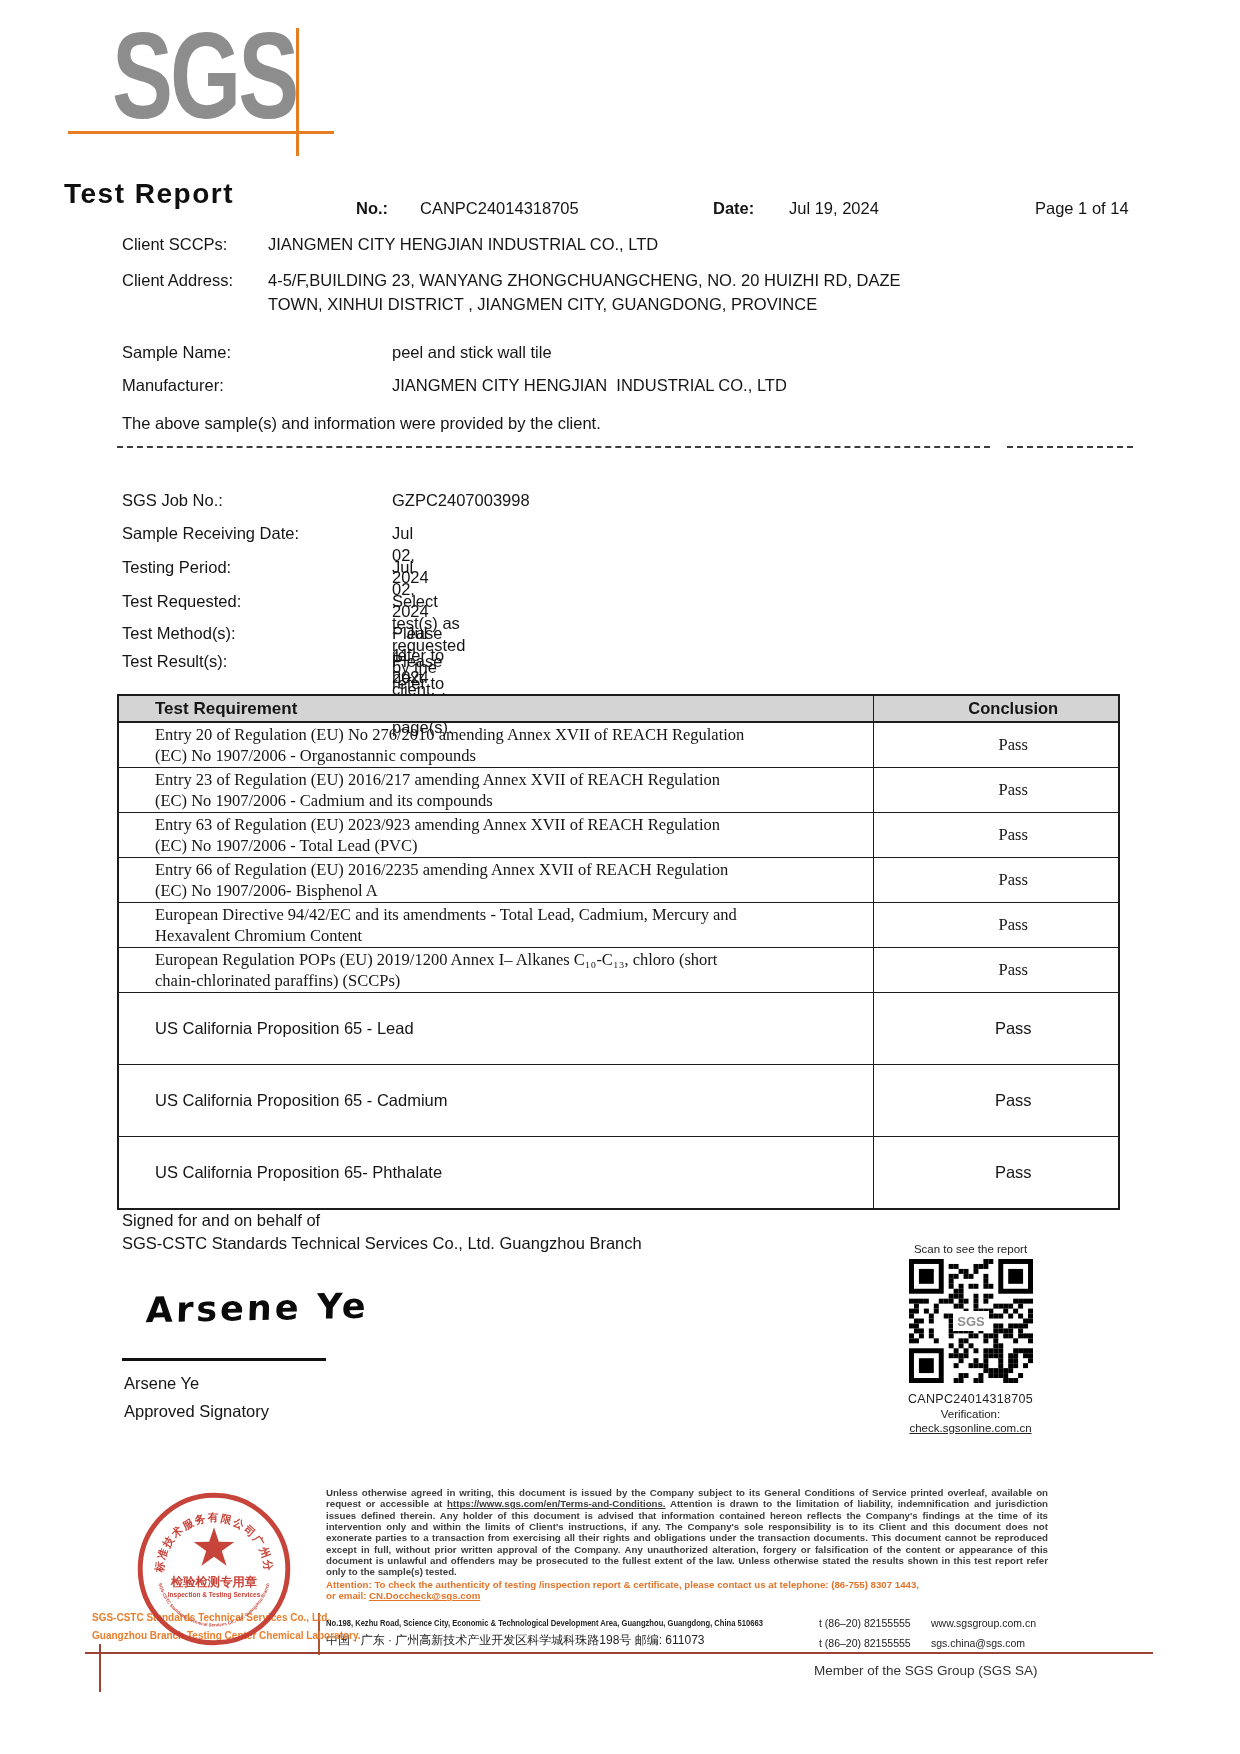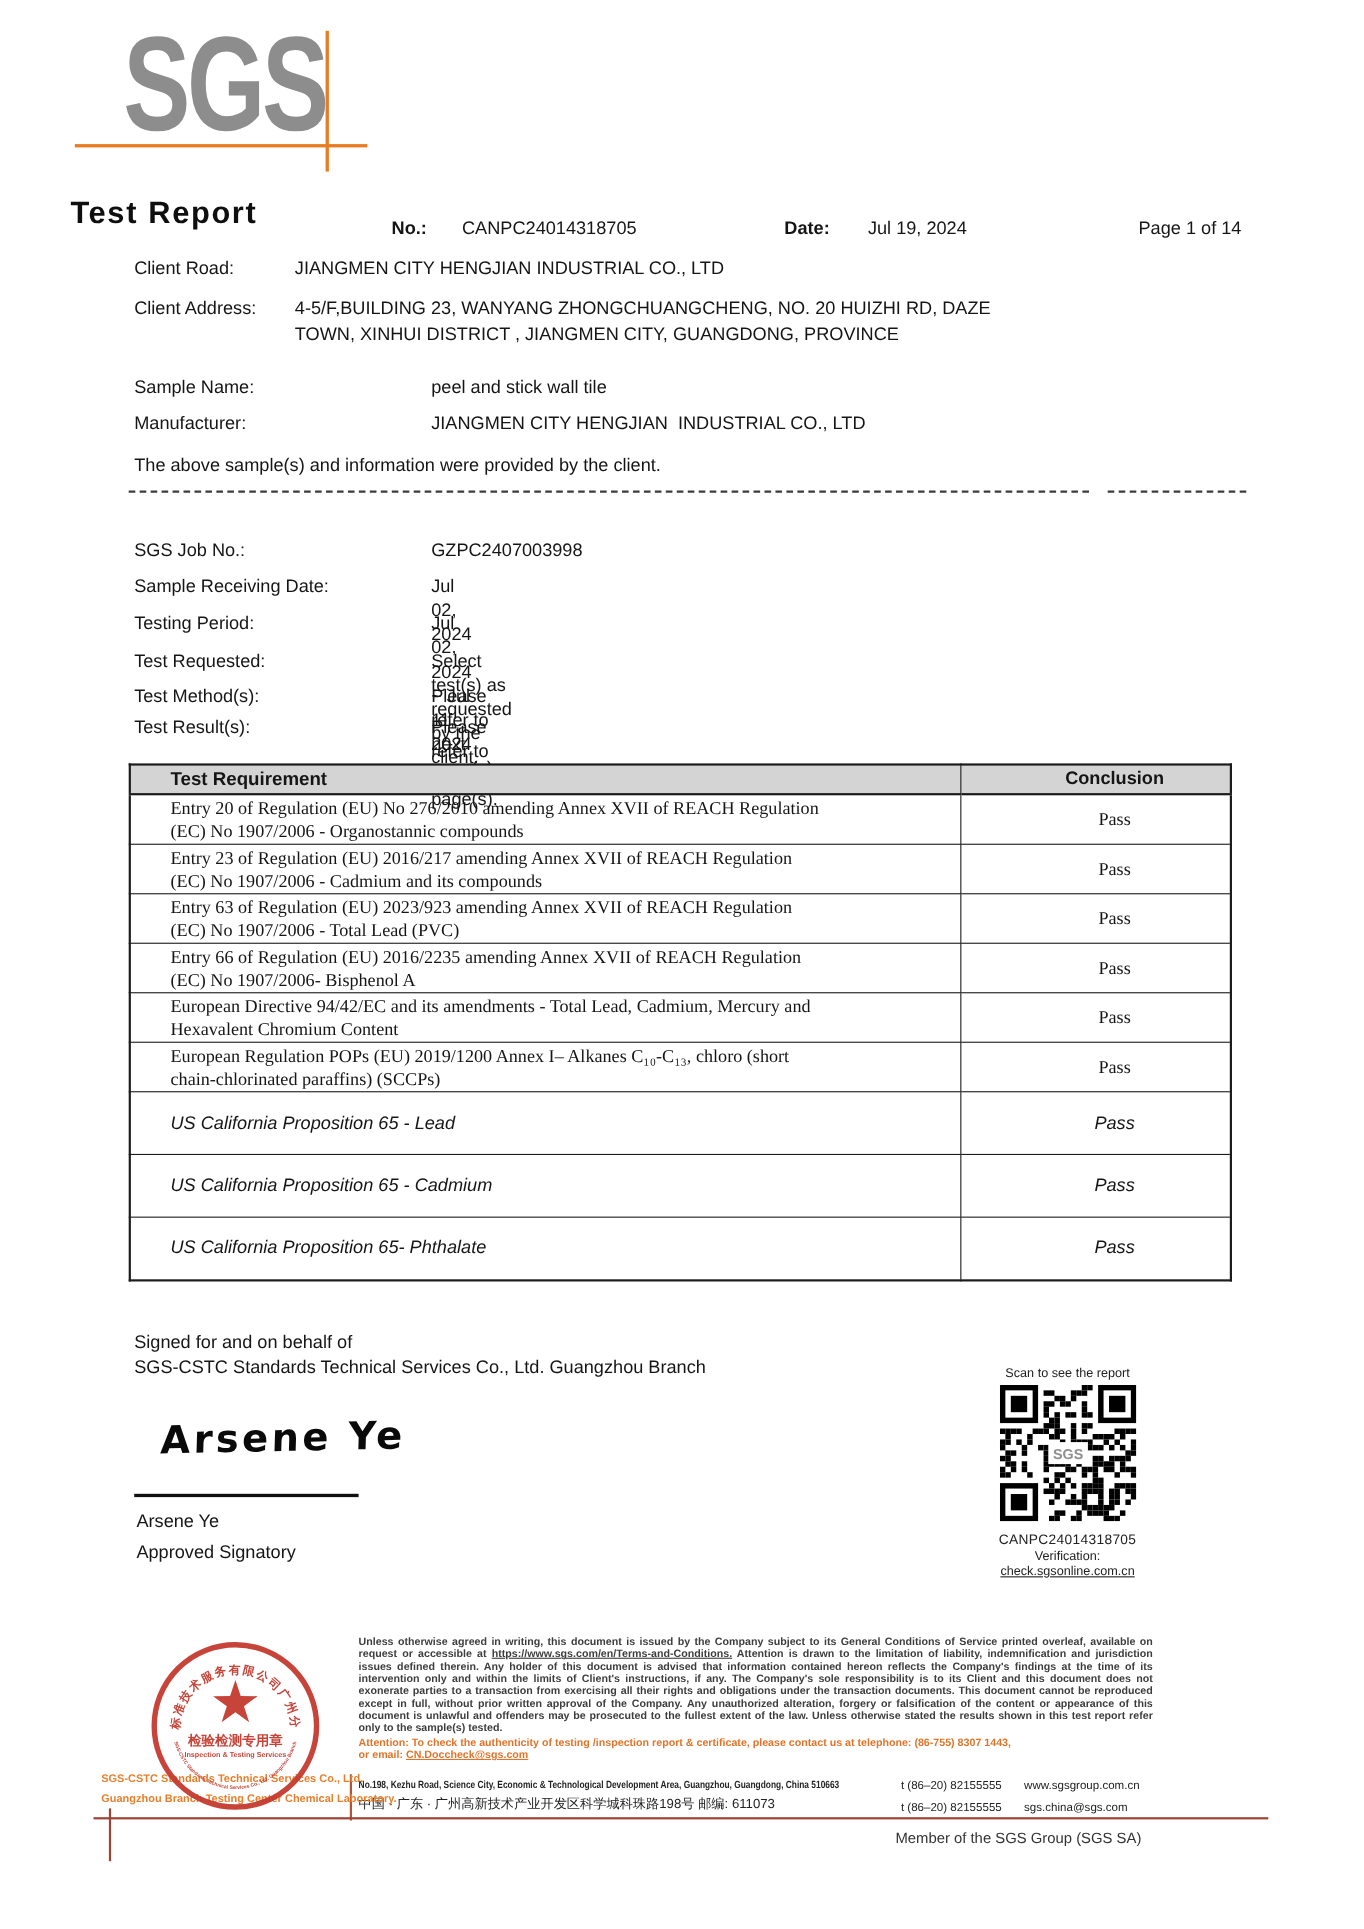--- a/index.html
+++ b/index.html
@@ -17,21 +17,21 @@
   .title{left:64px;top:178px;font-size:28px;font-weight:bold;letter-spacing:1.5px;color:#0f0f0f;}
   
   .dash{border-top:2px dashed #3c3c3c;height:0;}
   
   table.results{position:absolute;left:117px;top:694px;width:1003px;border-collapse:collapse;table-layout:fixed;}
   table.results,table.results th,table.results td{border:1.4px solid #1c1c1c;padding-left:36px;}
   table.results{border-width:2px;}
   table.results tr.thead{height:27px;background:#d4d4d4;}
   table.results tr.thead th{border-bottom-width:2px;}
   table.results tr.r2{height:44px;font-family:Liberation Serif, serif;}
-  table.results tr.r1{height:57px;font-style:italic;}
+  table.results tr.r1{height:72px;}
   th.req{text-align:left;padding-left:12px;font-size:17px;}
   td.req{padding-left:12px;vertical-align:middle;}
   td.req span{display:block;max-width:600px;font-size:16.5px;line-height:21px;}
   th.con,td.con{text-align:center;font-size:16.5px;}
   
   .handwriting{left:146px;top:1288px;font-size:35px;font-weight:900;letter-spacing:3px;color:#0a0a0a;
                transform:skewX(-3deg) rotate(-1.2deg);font-family:"DejaVu Sans",sans-serif;}
   .sig-line{left:122px;top:1358px;width:204px;height:3px;background:#111;}
   
   .qrblock{left:893px;top:1243px;width:155px;text-align:center;}
@@ -65,21 +65,21 @@
   <div class="abs logo-underline"></div>
   <div class="abs logo-vline"></div>
 
   <div class="abs title">Test Report</div>
   <span class="abs t16 bold" style="left:356px;top:197px">No.:</span>
   <span class="abs t16" style="left:420px;top:197px">CANPC24014318705</span>
   <span class="abs t16 bold" style="left:713px;top:197px">Date:</span>
   <span class="abs t16" style="left:789px;top:197px">Jul 19, 2024</span>
   <span class="abs t16" style="left:1035px;top:197px">Page 1 of 14</span>
 
-  <span class="abs t16" style="left:122px;top:233px">Client Road:</span>
+  <span class="abs t16" style="left:122px;top:233px">Client SCCPs:</span>
   <span class="abs t16" style="left:268px;top:233px">JIANGMEN CITY HENGJIAN INDUSTRIAL CO., LTD</span>
   <span class="abs t16" style="left:122px;top:269px">Client Address:</span>
   <span class="abs t16" style="left:268px;top:269px">4-5/F,BUILDING 23, WANYANG ZHONGCHUANGCHENG, NO. 20 HUIZHI RD, DAZE</span>
   <span class="abs t16" style="left:268px;top:293px">TOWN, XINHUI DISTRICT , JIANGMEN CITY, GUANGDONG, PROVINCE</span>
   <span class="abs t16" style="left:122px;top:341px">Sample Name:</span>
   <span class="abs t16" style="left:392px;top:341px">peel and stick wall tile</span>
   <span class="abs t16" style="left:122px;top:374px">Manufacturer:</span>
   <span class="abs t16" style="left:392px;top:374px">JIANGMEN CITY HENGJIAN  INDUSTRIAL CO., LTD</span>
   <span class="abs t16" style="left:122px;top:412px">The above sample(s) and information were provided by the client.</span>
 

